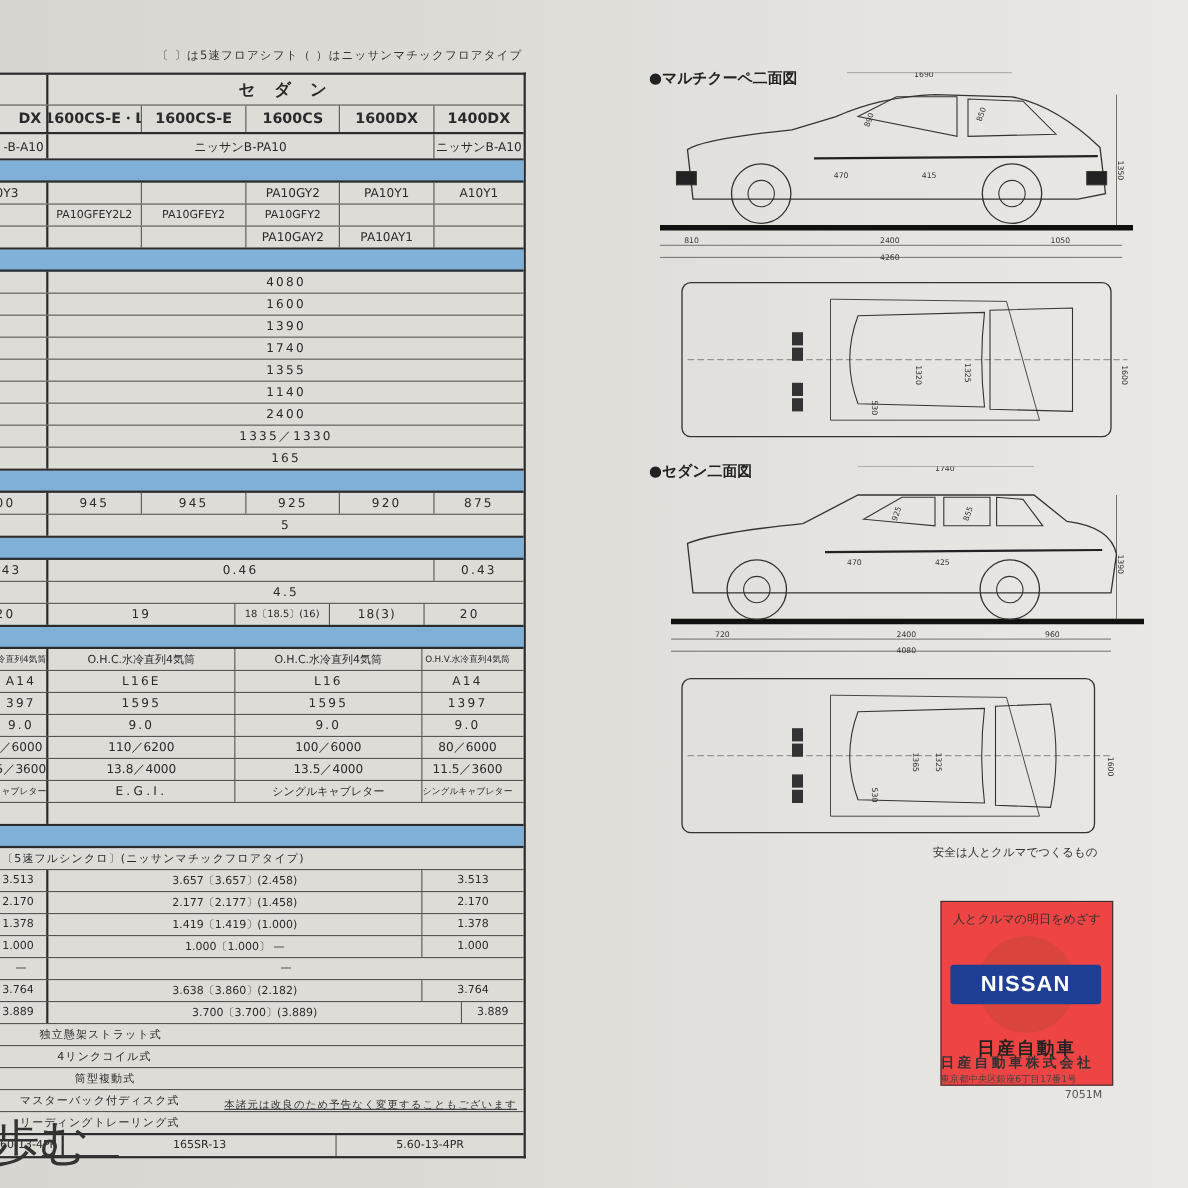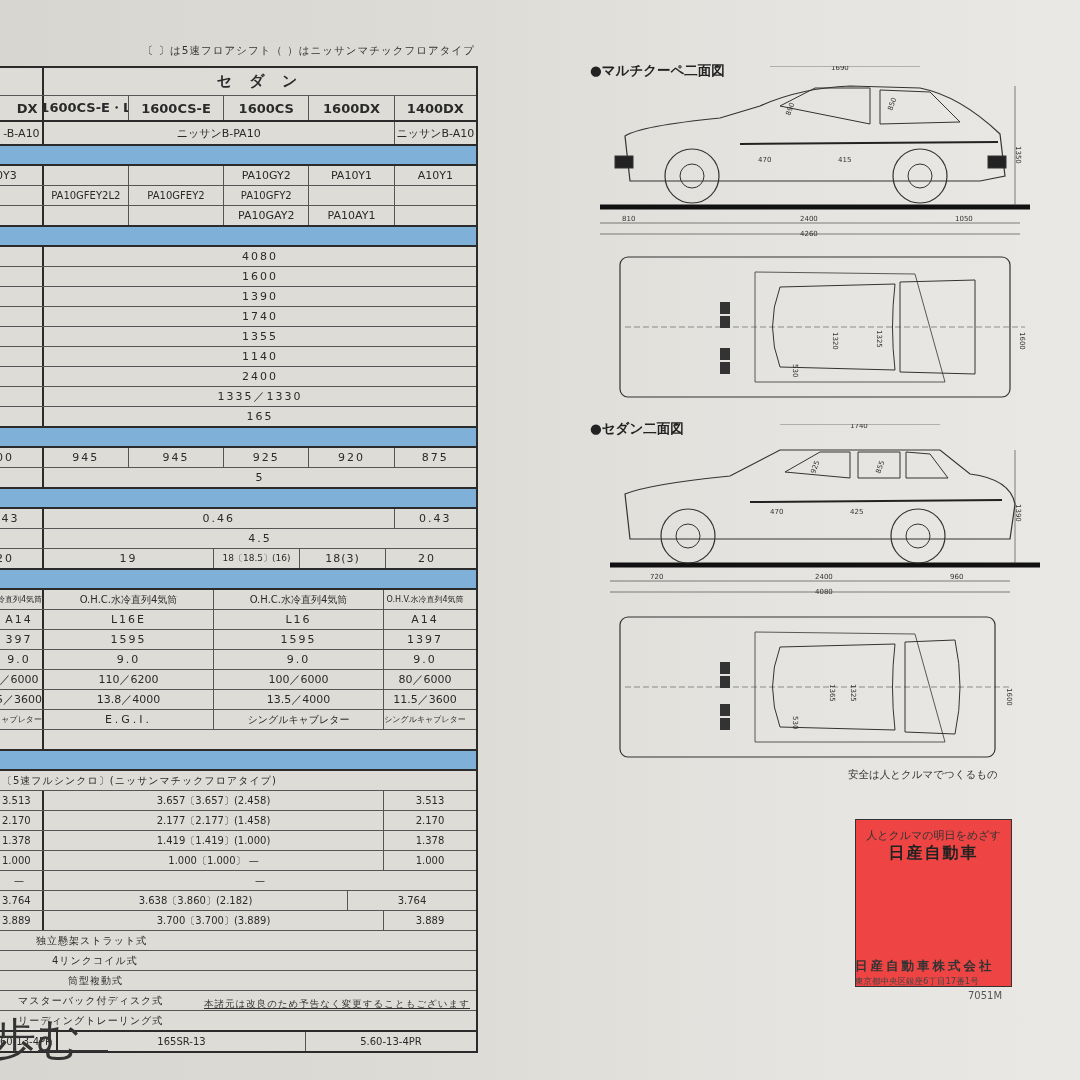--- a/index.html
+++ b/index.html
@@ -228,26 +228,26 @@
     <div class="w0 lc left">1.000</div>
     <div style="width:340px">1.000〔1.000〕 —</div>
     <div style="flex:1">1.000</div>
   </div>
   <div class="row" style="letter-spacing:0;font-size:10px">
     <div class="w0 lc">—</div>
     <div style="flex:1">—</div>
   </div>
   <div class="row" style="letter-spacing:0;font-size:10px">
     <div class="w0 lc left">3.764</div>
-    <div style="width:304px">3.638〔3.860〕(2.182)</div>
+    <div style="width:340px">3.638〔3.860〕(2.182)</div>
     <div style="flex:1">3.764</div>
   </div>
   <div class="row" style="letter-spacing:0;font-size:10px">
     <div class="w0 lc left">3.889</div>
-    <div style="width:340px">3.700〔3.700〕(3.889)</div>
+    <div style="width:376px">3.700〔3.700〕(3.889)</div>
     <div style="flex:1">3.889</div>
   </div>
 
   <div class="row" style="font-size:10px;letter-spacing:1px">
       <div style="flex:1;justify-content:flex-start;padding-left:40px">独立懸架ストラット式</div>
     </div>
   <div class="row" style="font-size:10px;letter-spacing:1px">
       <div style="flex:1;justify-content:flex-start;padding-left:56px">4リンクコイル式</div>
     </div>
   <div class="row" style="font-size:10px;letter-spacing:1px">
@@ -358,17 +358,21 @@
     <text x="392" y="76" transform="rotate(90 392 76)">1600</text>
     <text x="215" y="72" transform="rotate(90 215 72)">1365</text>
     <text x="236" y="72" transform="rotate(90 236 72)">1325</text>
     <text x="178" y="104" transform="rotate(90 178 104)">530</text>
   </g>
 </svg>
 
 <div class="abs caption-safe">安全は人とクルマでつくるもの</div>
 <div class="abs nissan-box">
   <div style="text-align:center;font-size:11px;margin-top:8px;color:#333">人とクルマの明日をめざす</div>
+  <div style="position:relative;width:155px;height:100px">
+    <div style="position:absolute;left:33px;top:8px;width:88px;height:88px;border-radius:50%;background:#d9453c"></div>
+    <div style="position:absolute;left:8px;top:34px;width:137px;height:36px;background:#1f3f95;border-radius:3px;display:flex;align-items:center;justify-content:center;color:#fff;font-weight:bold;font-size:20px;letter-spacing:1px;font-family:'Liberation Sans',sans-serif">NISSAN</div>
+  </div>
   <div style="text-align:center;font-size:16px;font-weight:bold;letter-spacing:2px;color:#222">日産自動車</div>
 </div>
 <div class="abs company">日産自動車株式会社</div>
 <div class="abs addr">東京都中央区銀座6丁目17番1号</div>
 <div class="abs code">7051M</div>
 
 </body></html>

